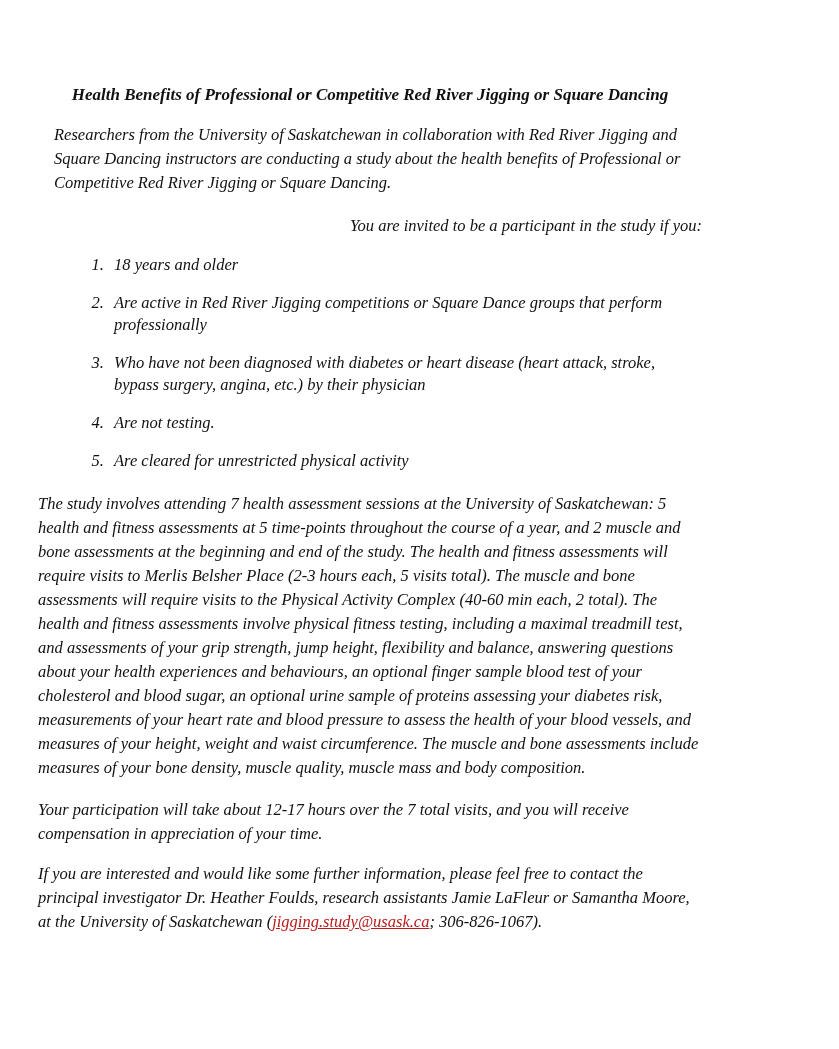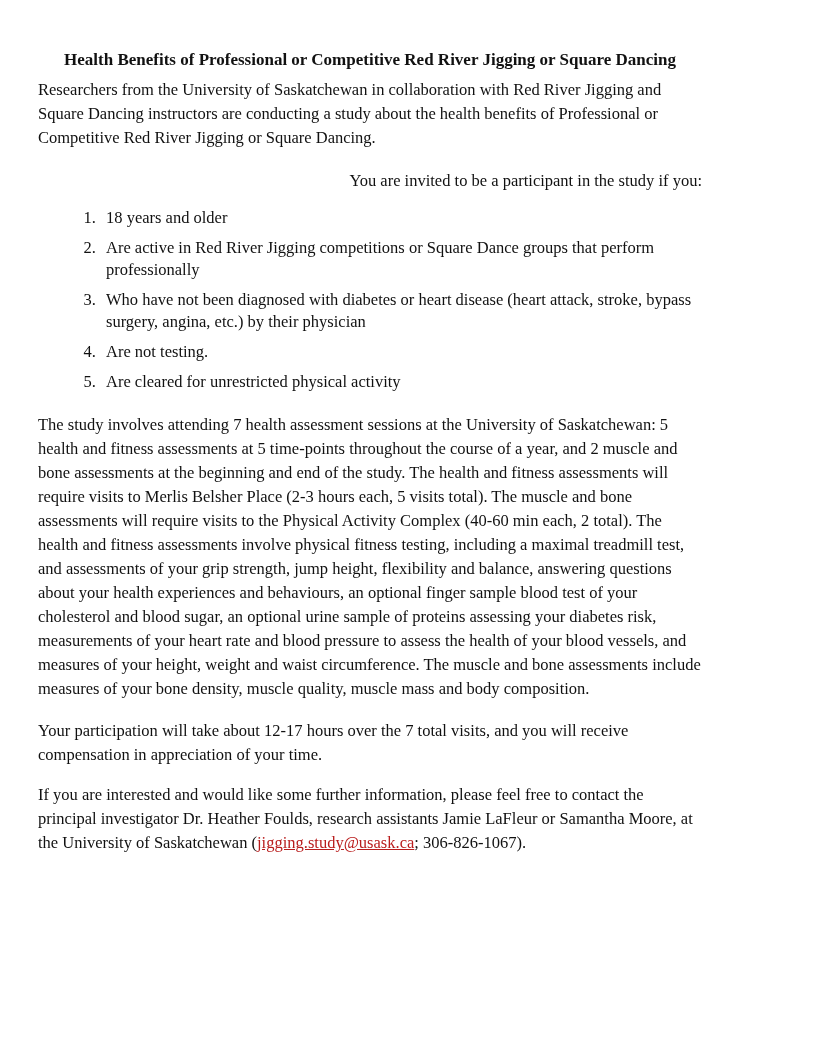--- a/index.html
+++ b/index.html
@@ -11,47 +11,48 @@
     width: 839px;
     height: 1049px;
     overflow: hidden;
     font-family: "Liberation Serif", "DejaVu Serif", serif;
     color: #111111;
   }
   .page {
     box-sizing: border-box;
     width: 732px;
     height: 1049px;
-    padding: 48px 30px 0 38px;
+    padding: 83px 30px 0 38px;
     font-size: 16.5px;
     line-height: 24px;
     text-align: left;
+    font-style: italic;
   }
   .doc-title {
     font-size: 17px;
     font-weight: bold;
     text-align: center;
     margin: 0 0 6px 0;
     line-height: 24px;
   }
   .intro-paragraph {
-    margin: 0;
+    margin: 16px;
   }
   .invitation-line {
     text-align: right;
     margin: 19px 0 0 0;
   }
   .eligibility-list {
     margin: 14px 0 0 0;
     padding: 0 0 0 54px;
     line-height: 22px;
   }
   .eligibility-list li {
     padding-left: 6px;
-    margin: 8px;
+    margin: 16px;
   }
   .study-details-paragraph {
     margin: 20px 0 0 0;
   }
   .participation-paragraph {
     margin: 18px 0 0 0;
   }
   .contact-paragraph {
     margin: 16px 0 0 0;
   }

